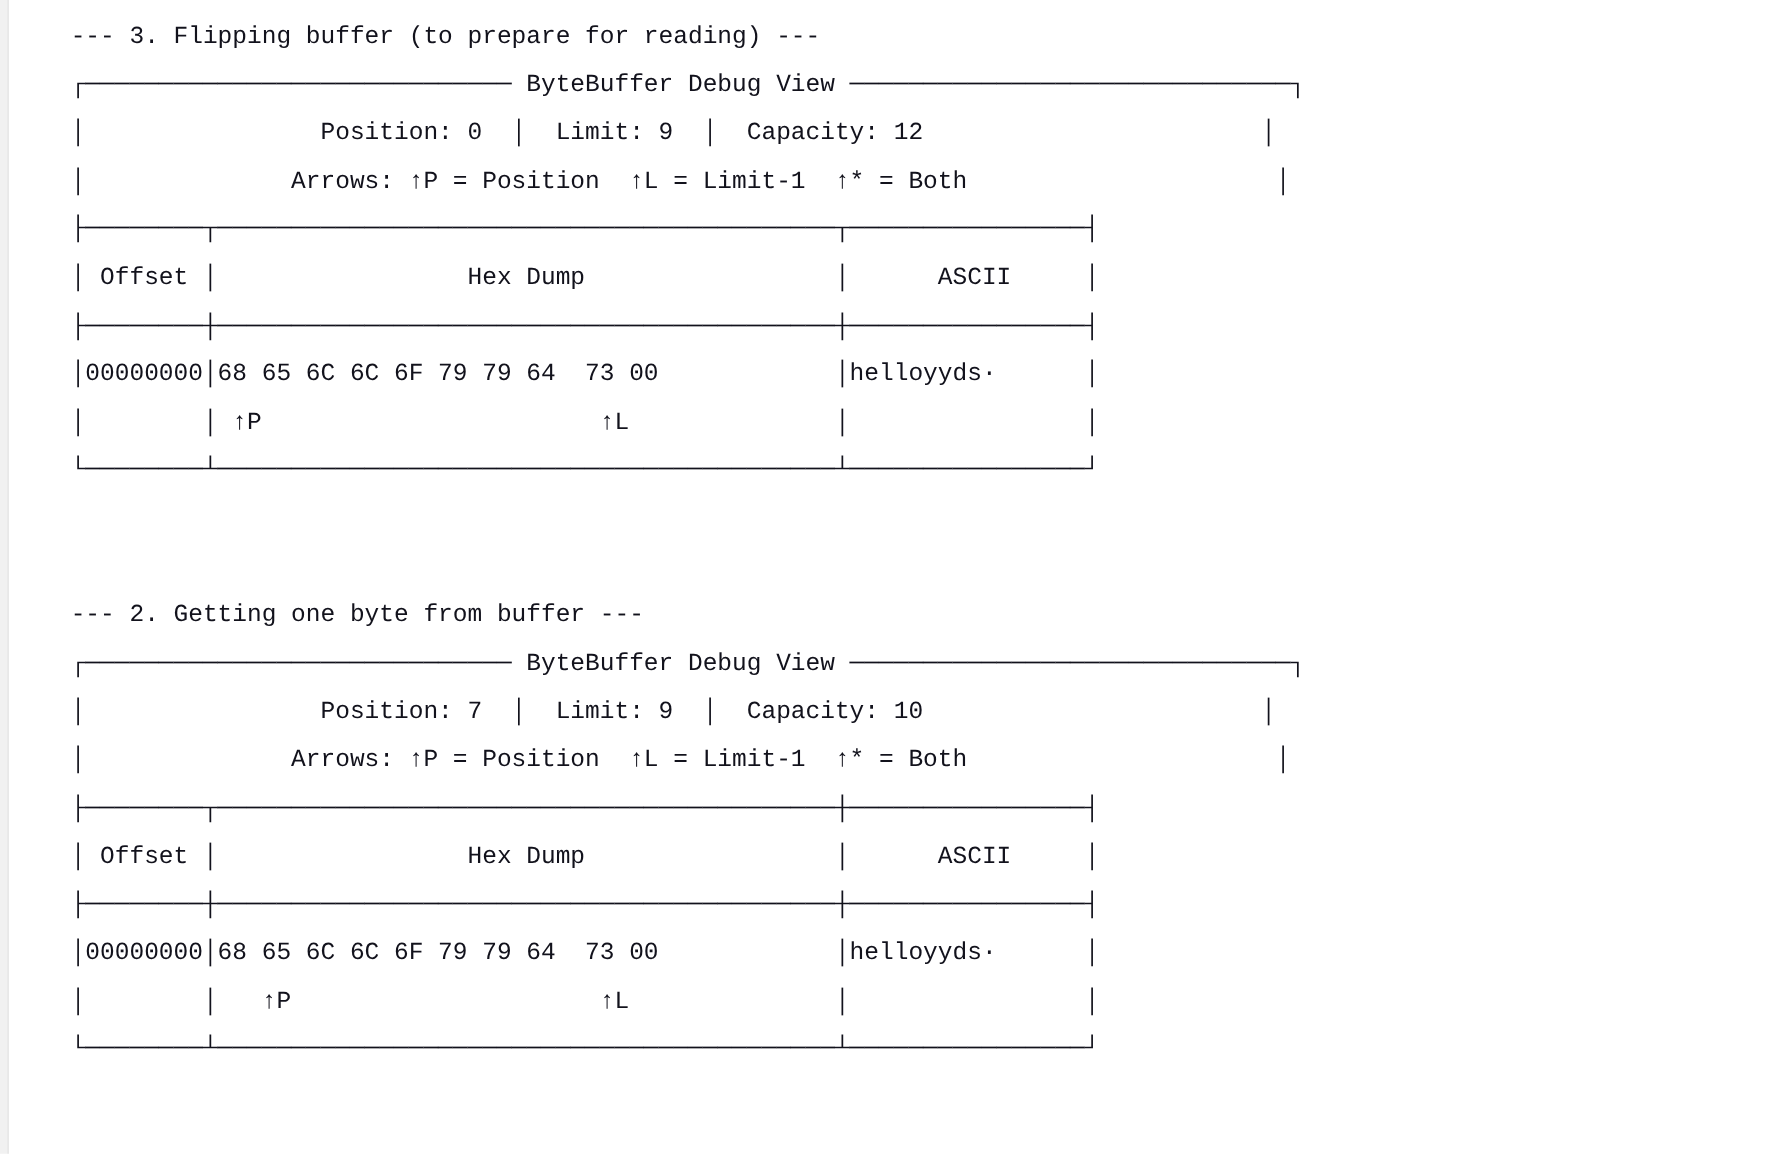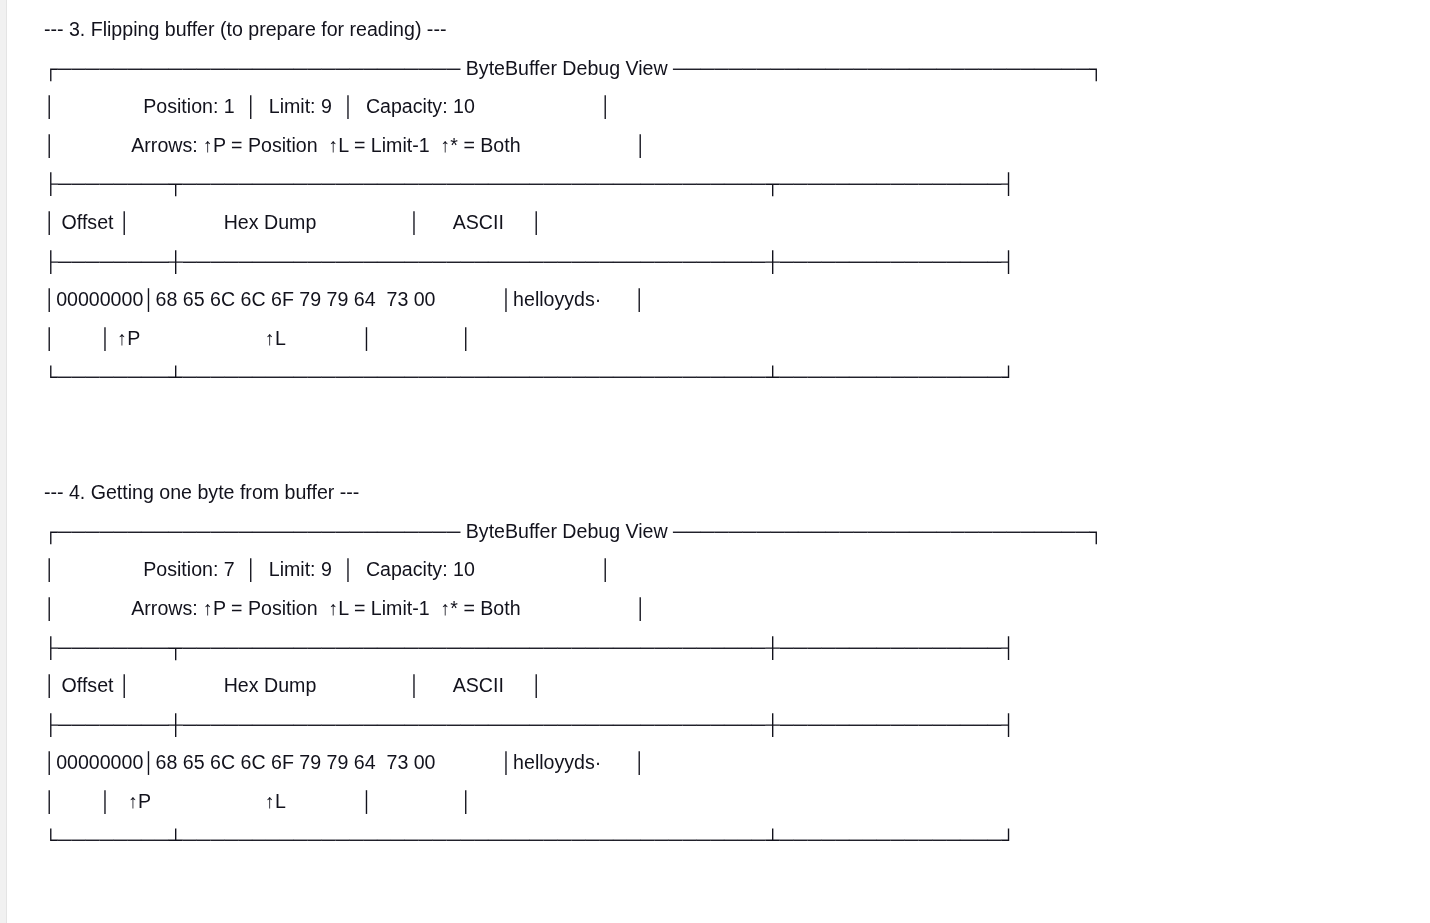--- a/index.html
+++ b/index.html
@@ -32,21 +32,21 @@
     left: 0;
     top: 0;
     width: 1430px;
     height: 923px;
     padding: 10px 0 0 0;
     box-sizing: border-box;
   }
 
   
   .line {
-    font-family: Liberation Sans, sans-serif;
+    font-family: Liberation Mono, monospace;
     font-size: 19.6px;
     line-height: 38.6px;
     letter-spacing: 0px;
     color: #12121c;
     white-space: pre;
     margin: 0;
     padding: 0 0 0 33px;
     height: 38.6px;
   }
 
@@ -56,35 +56,35 @@
 </style>
 </head>
 <body>
 
 <div class="gutter-strip"></div>
 
 <div class="console">
 
   <div class="line">  --- 3. Flipping buffer (to prepare for reading) ---</div>
   <div class="line">  ┌───────────────────────────── ByteBuffer Debug View ──────────────────────────────┐</div>
-  <div class="line">  │                Position: 1  │  Limit: 9  │  Capacity: 10                       │</div>
+  <div class="line">  │                Position: 0  │  Limit: 9  │  Capacity: 12                       │</div>
   <div class="line">  │              Arrows: ↑P = Position  ↑L = Limit-1  ↑* = Both                     │</div>
   <div class="line">  ├────────┬──────────────────────────────────────────┬────────────────┤</div>
   <div class="line">  │ Offset │                 Hex Dump                 │      ASCII     │</div>
   <div class="line">  ├────────┼──────────────────────────────────────────┼────────────────┤</div>
   <div class="line">  │00000000│68 65 6C 6C 6F 79 79 64  73 00            │helloyyds·      │</div>
   <div class="line">  │        │ ↑P                       ↑L              │                │</div>
   <div class="line">  └────────┴──────────────────────────────────────────┴────────────────┘</div>
 
   <div class="line blank"></div>
 
 
   <div class="line blank"></div>
 
-  <div class="line">  --- 4. Getting one byte from buffer ---</div>
+  <div class="line">  --- 2. Getting one byte from buffer ---</div>
   <div class="line">  ┌───────────────────────────── ByteBuffer Debug View ──────────────────────────────┐</div>
   <div class="line">  │                Position: 7  │  Limit: 9  │  Capacity: 10                       │</div>
   <div class="line">  │              Arrows: ↑P = Position  ↑L = Limit-1  ↑* = Both                     │</div>
   <div class="line">  ├────────┬──────────────────────────────────────────┼────────────────┤</div>
   <div class="line">  │ Offset │                 Hex Dump                 │      ASCII     │</div>
   <div class="line">  ├────────┼──────────────────────────────────────────┼────────────────┤</div>
   <div class="line">  │00000000│68 65 6C 6C 6F 79 79 64  73 00            │helloyyds·      │</div>
   <div class="line">  │        │   ↑P                     ↑L              │                │</div>
   <div class="line">  └────────┴──────────────────────────────────────────┴────────────────┘</div>
 

